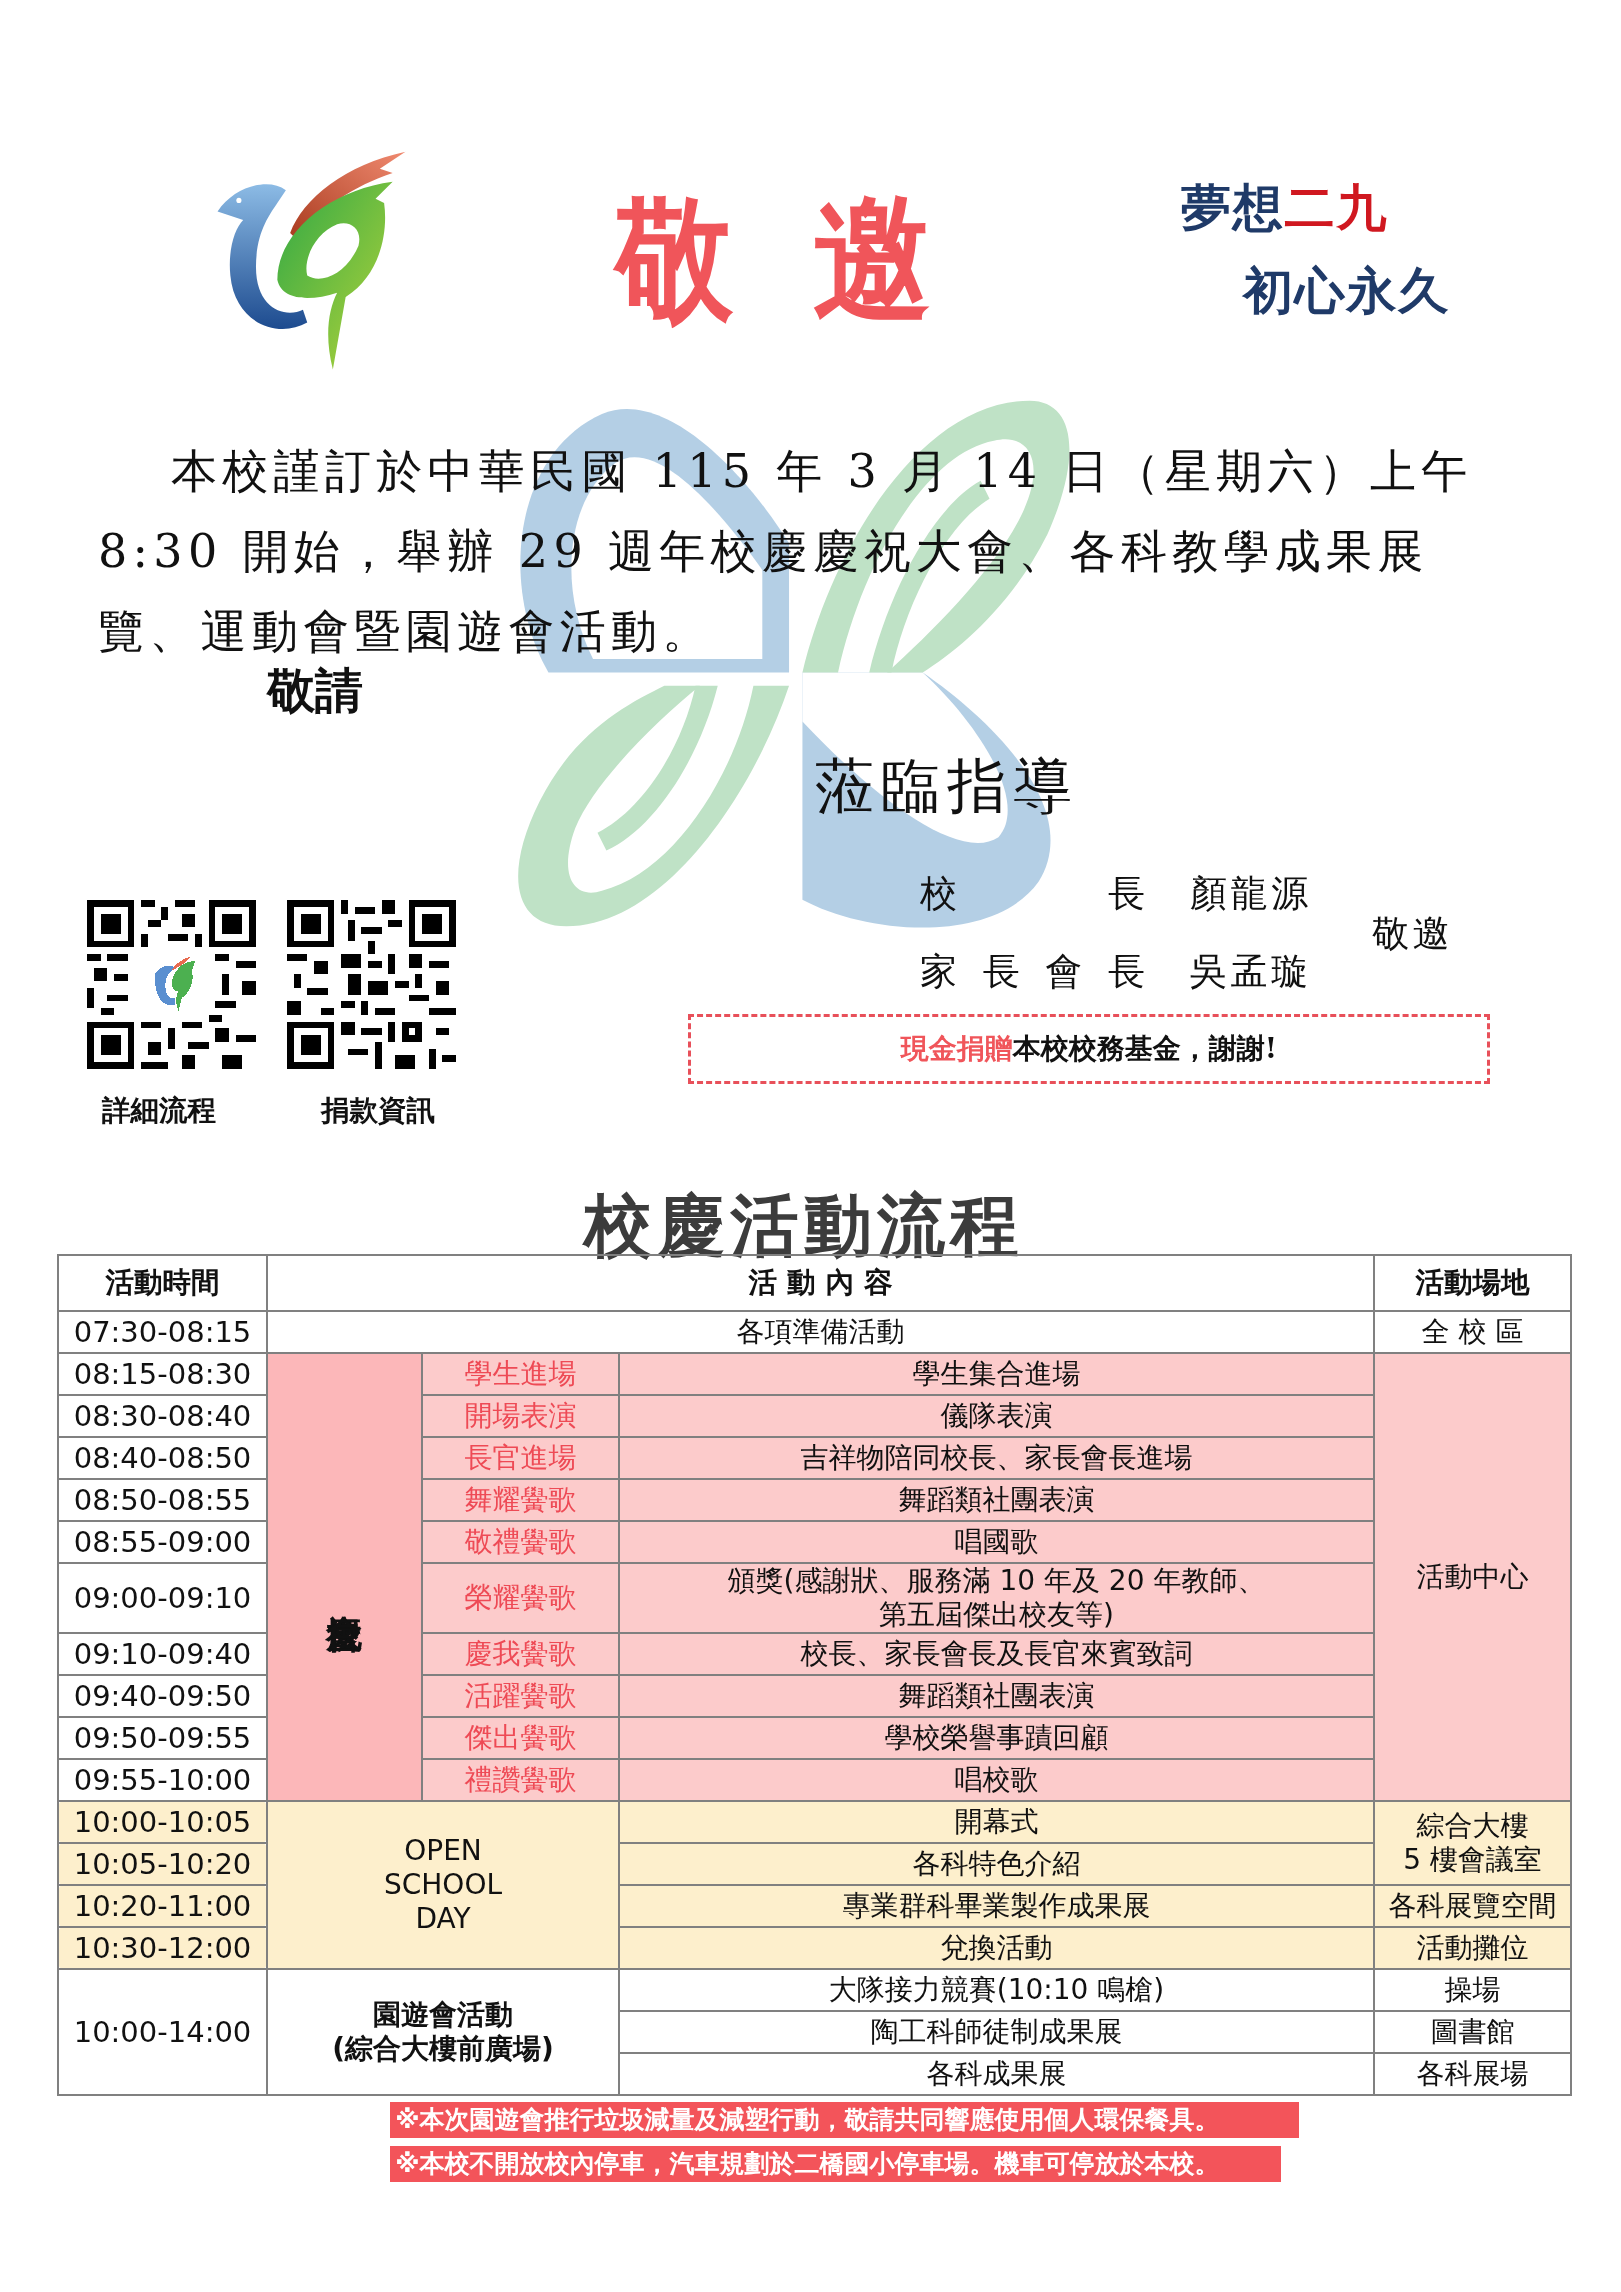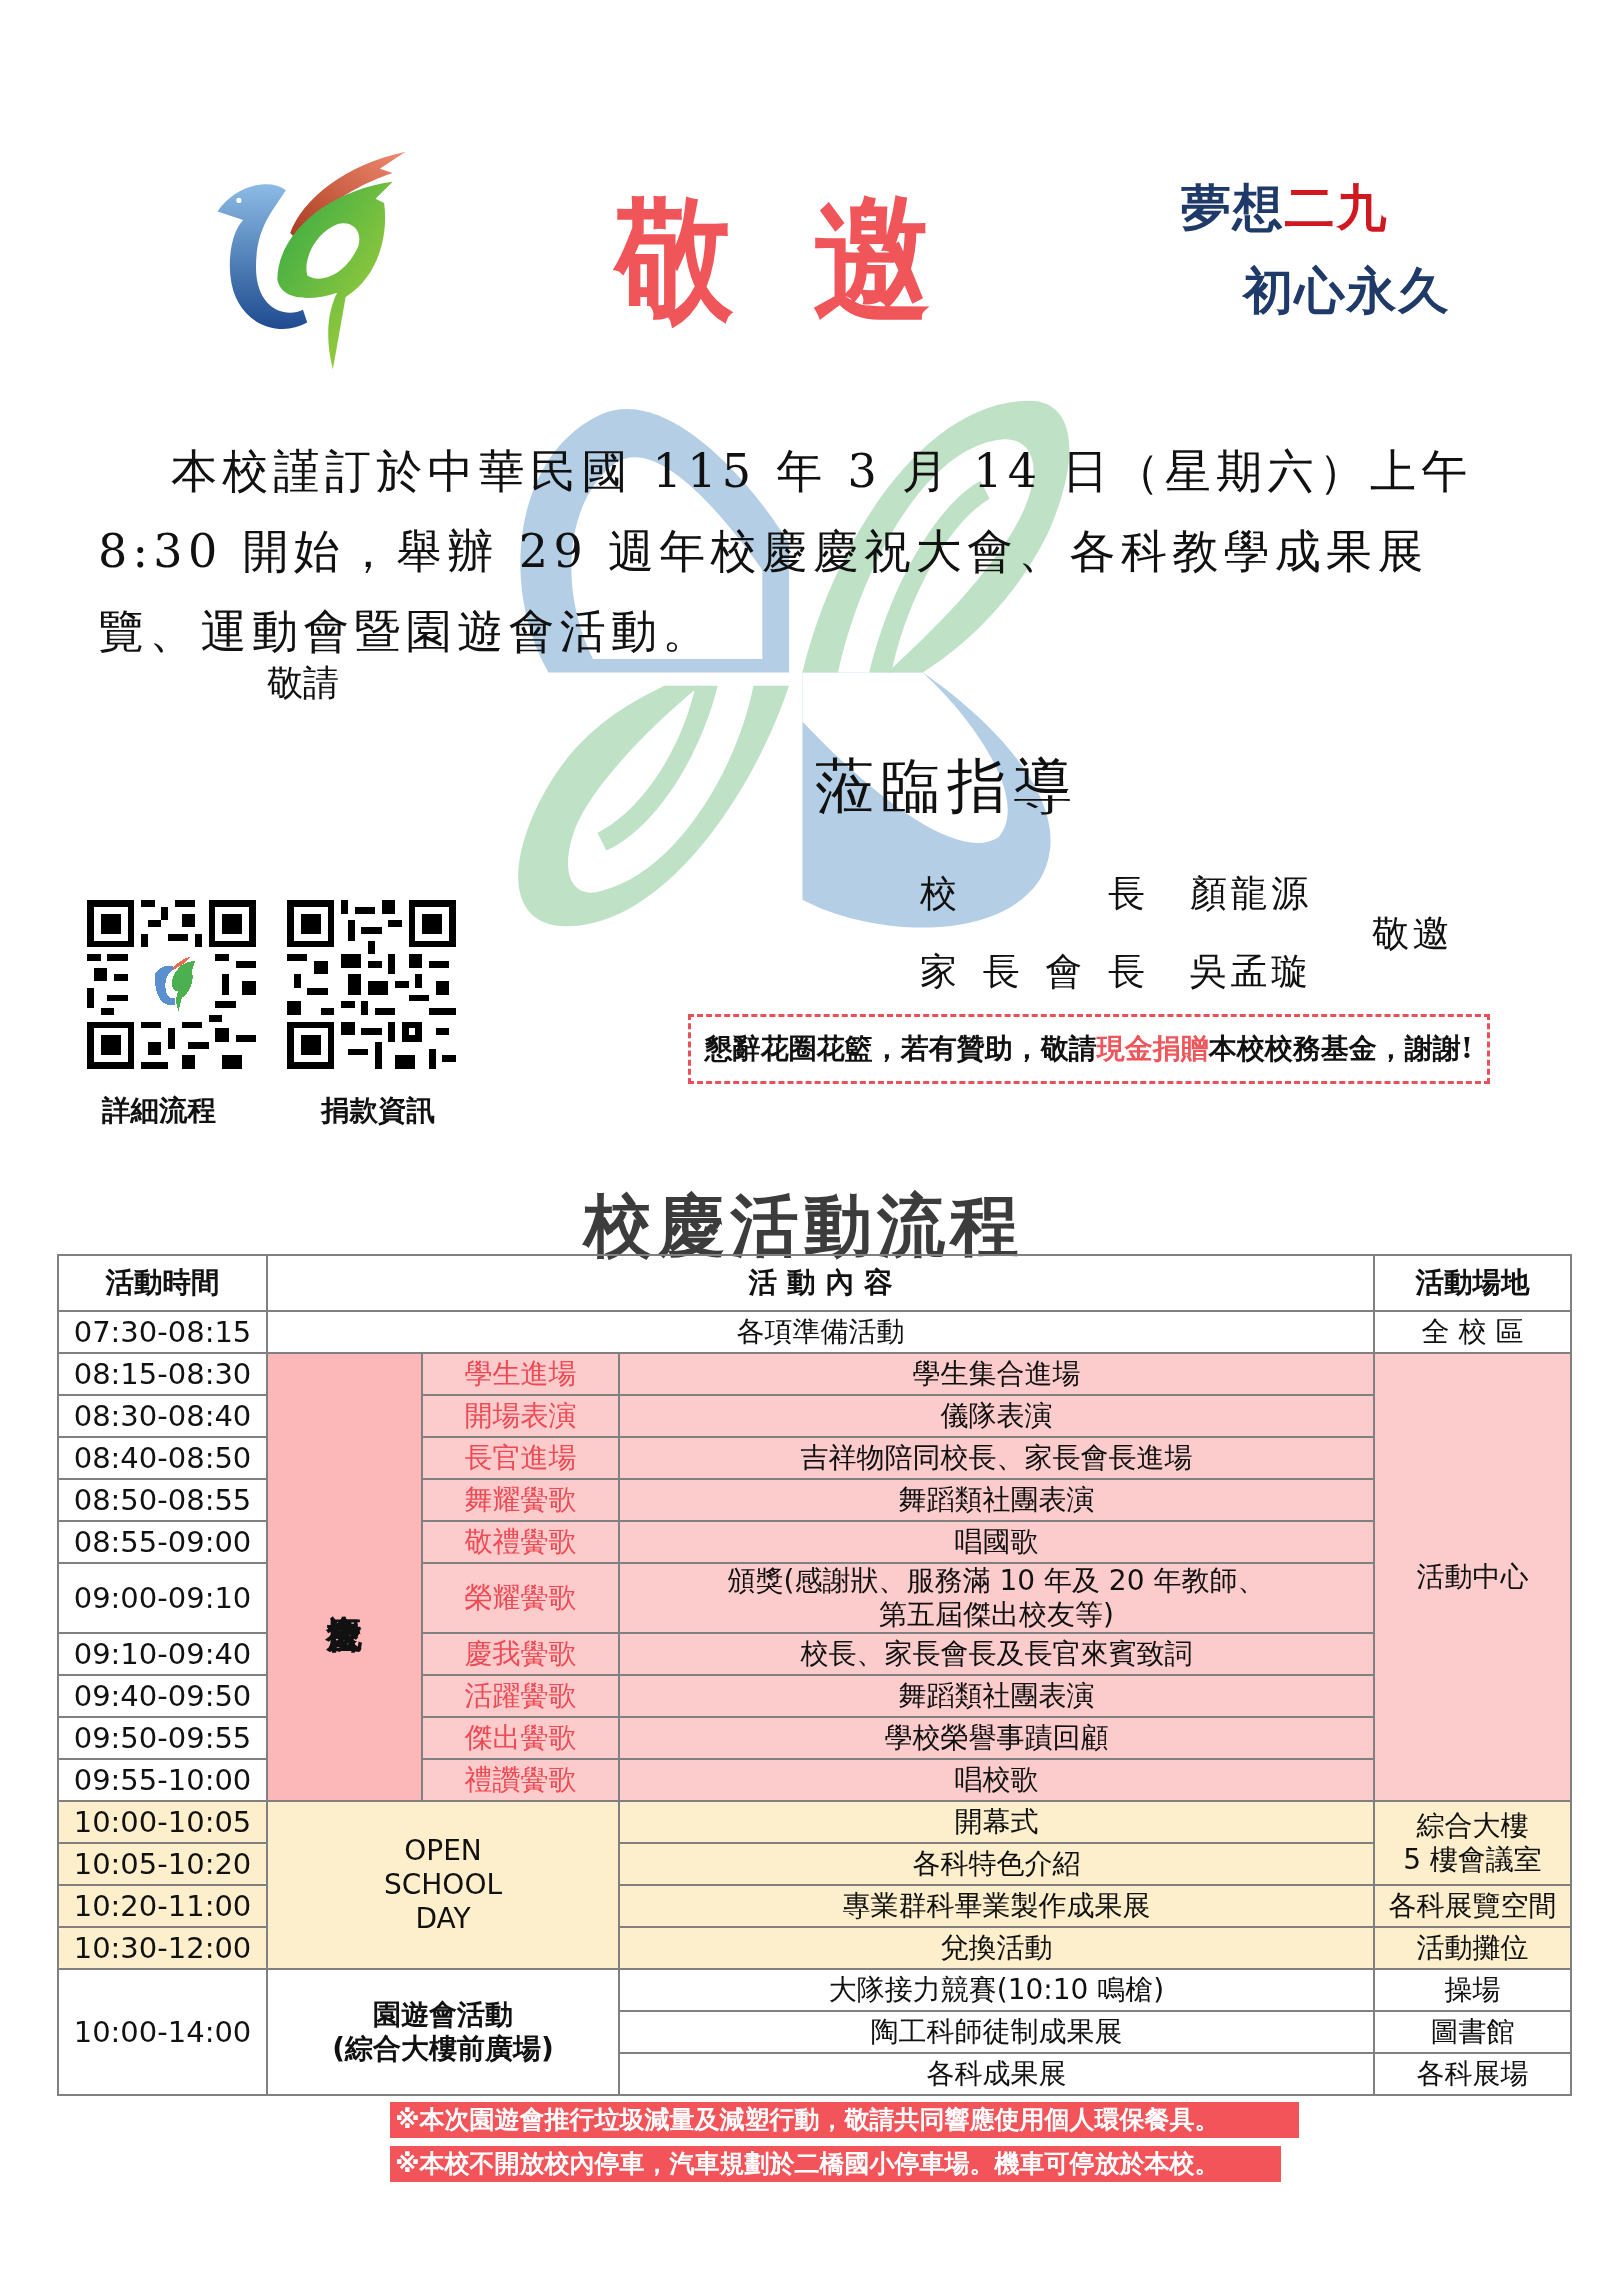--- a/index.html
+++ b/index.html
@@ -17,21 +17,21 @@
   #slogan2 { left: 1243px; top: 258px; }
 
   
   #emblem { left: 495px; top: 365px; width: 597px; height: 597px; z-index: 0; }
 
   
   .para { font-size: 46px; line-height: 86px; letter-spacing: 5.3px; white-space: nowrap; z-index: 2; }
   #line1 { left: 171px; top: 428px; }
   #line2 { left: 98px; top: 508px; }
   #line3 { left: 98px; top: 588px; text-align: center; }
-  #jingqing { left: 267px; top: 659px; font-size: 36px; z-index: 2; }
+  #jingqing { left: 267px; top: 659px; font-size: 48px; z-index: 2; font-weight: bold; }
   #guidance { left: 815px; top: 747px; font-size: 59px; letter-spacing: 7.1px; white-space: nowrap; z-index: 2; }
   .sig { font-size: 37px; white-space: nowrap; z-index: 2; }
   #sig1-title { left: 920px; top: 869px; width: 225px; display: flex; justify-content: space-between; }
   #sig1-name { left: 1190px; top: 869px; letter-spacing: 3.6px; }
   #sig2-title { left: 920px; top: 947px; width: 225px; display: flex; justify-content: space-between; }
   #sig2-name { left: 1190px; top: 947px; letter-spacing: 3.6px; }
   #sig-closing { left: 1372px; top: 909px; letter-spacing: 3.6px; }
 
   #notice-box { left: 688px; top: 1014px; width: 802px; height: 70px; border: 3.6px dashed #e8505a; display: flex; align-items: center; justify-content: center; font-size: 28px; font-weight: bold; white-space: nowrap; z-index: 2; background: #fff; }
   #notice-box .hl { color: #f0555a; }
@@ -121,21 +121,20 @@
 <div id="sig2-title" class="abs sig">
   <span>家</span>
   <span>長</span>
   <span>會</span>
   <span>長</span>
 </div>
 <div id="sig2-name" class="abs sig">吳孟璇</div>
 <div id="sig-closing" class="abs sig">敬邀</div>
 
 <div id="notice-box" class="abs">
-  <span>懇辭花圈花籃，若有贊助，敬請</span>
     <span class="hl">現金捐贈</span>
     <span>本校校務基金，謝謝!</span>
 </div>
 
 <svg id="qr1" class="abs qr" viewBox="0 0 25 25" shape-rendering="crispEdges">
   <rect x="0" y="0" width="7" height="7" fill="#000"></rect>
     <rect x="1" y="1" width="5" height="5" fill="#fff"></rect>
     <rect x="2" y="2" width="3" height="3" fill="#000"></rect>
   <rect x="18" y="0" width="7" height="7" fill="#000"></rect>
     <rect x="19" y="1" width="5" height="5" fill="#fff"></rect>

